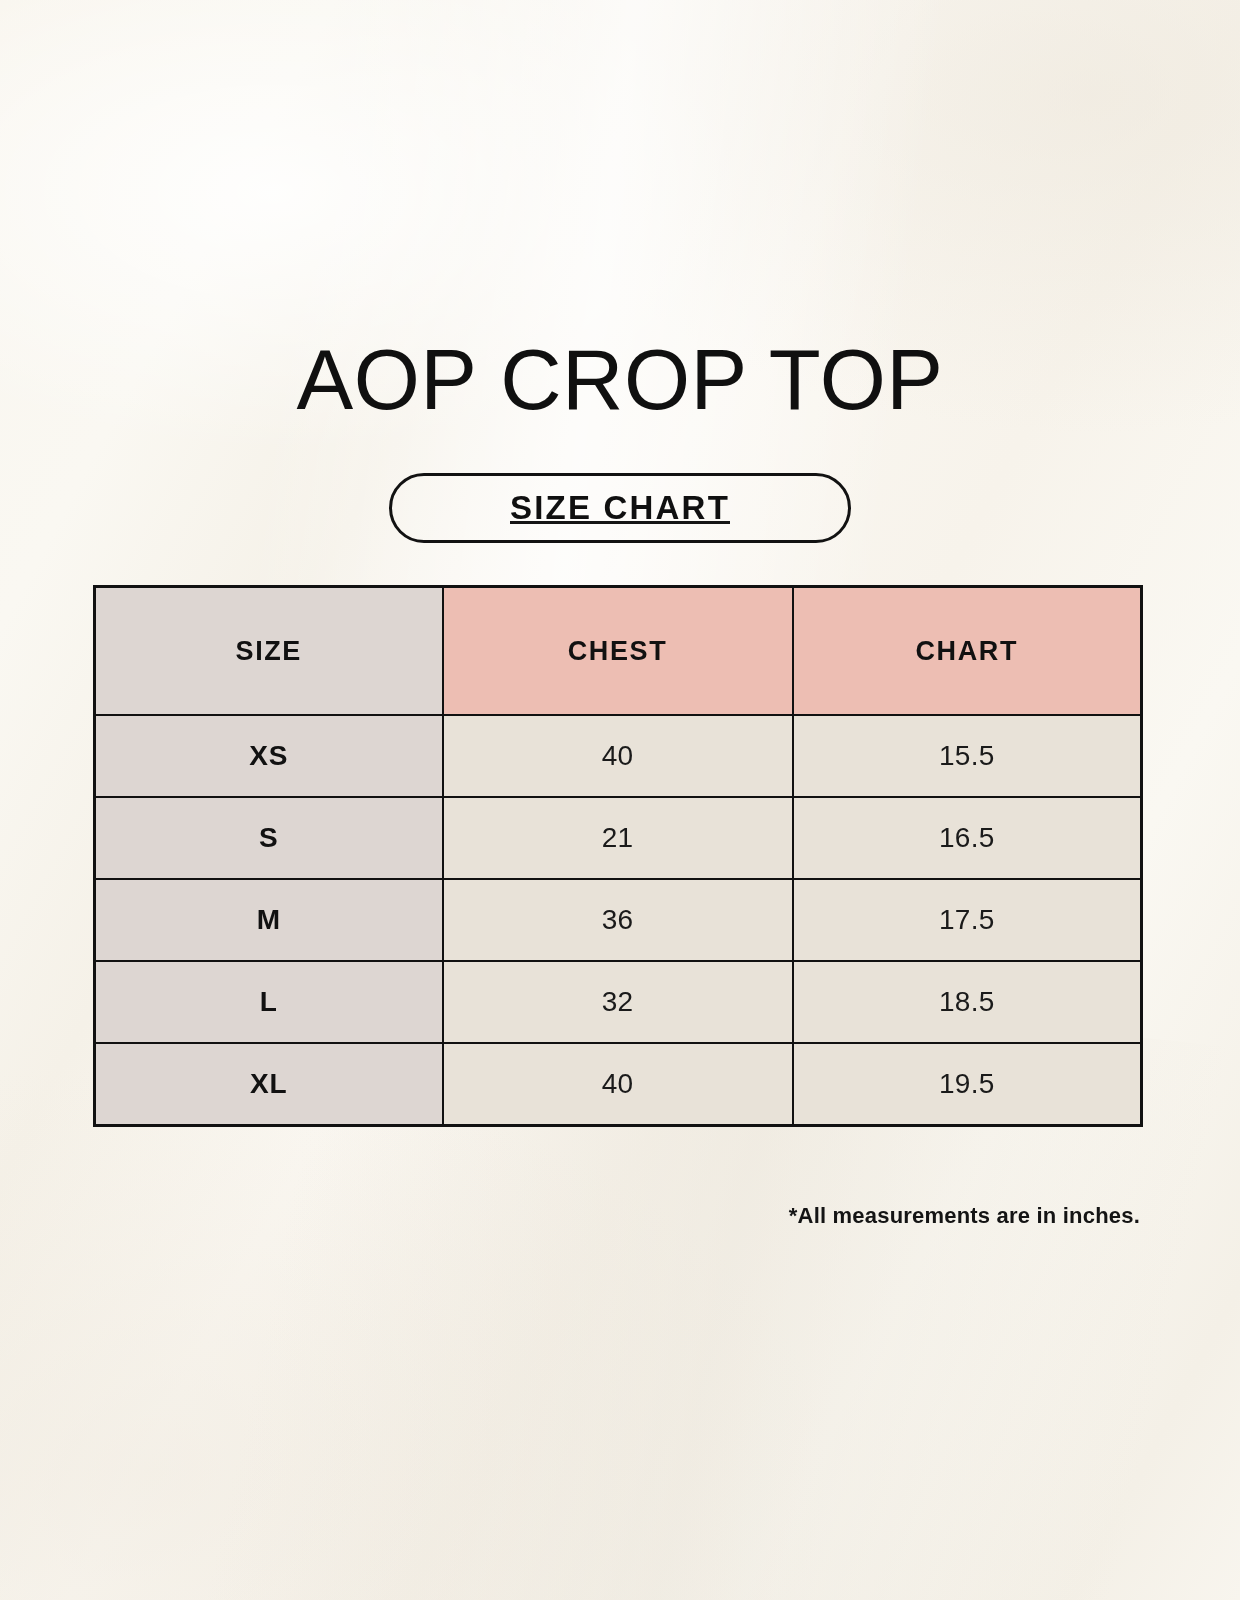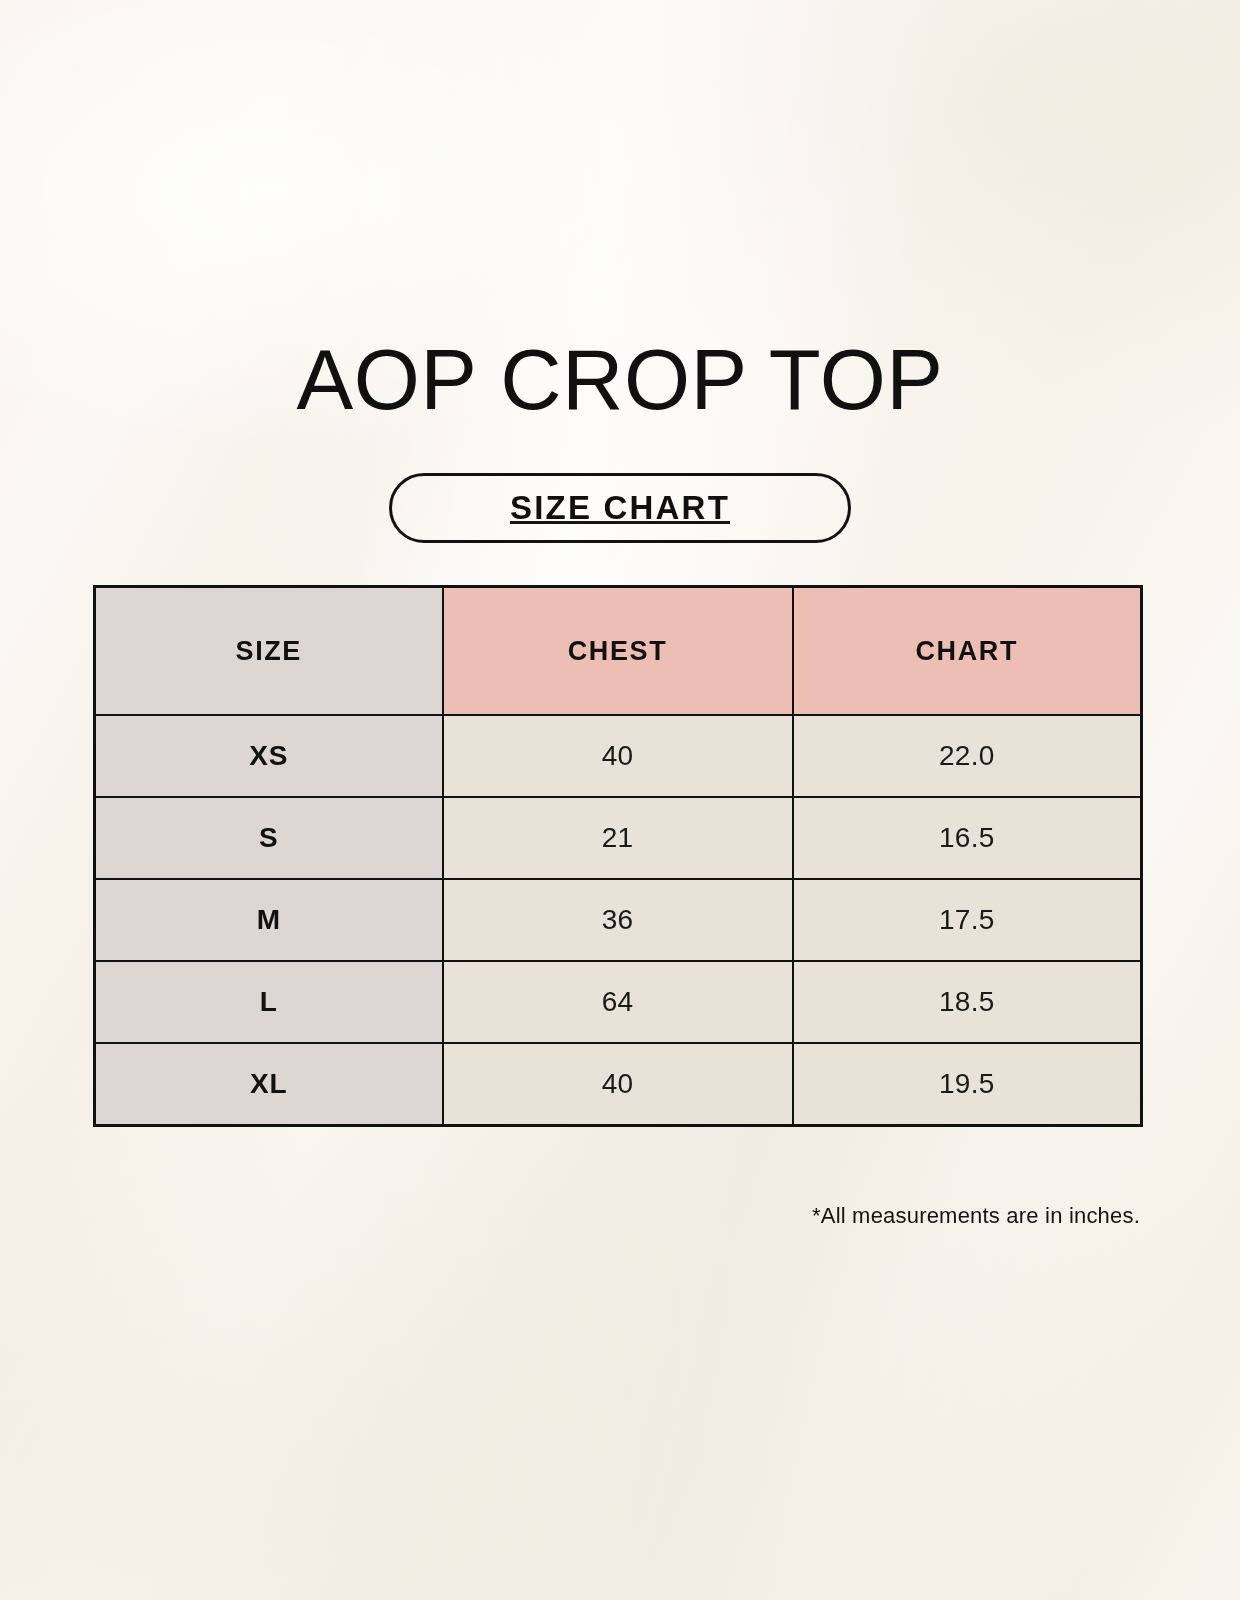--- a/index.html
+++ b/index.html
@@ -160,21 +160,21 @@
   }
 
   
   .footnote {
     position: absolute;
     left: 93px;
     top: 1203px;
     width: 1047px;
     text-align: right;
     font-size: 22px;
-    font-weight: 400;
+    font-weight: 700;
     letter-spacing: 0.2px;
     color: #141414;
   }
 </style>
 </head>
 <body>
 
 <div class="canvas">
   <div class="content">
 
@@ -195,35 +195,35 @@
           <tr>
             <th class="h-size">SIZE</th>
             <th class="h-chest">CHEST</th>
             <th class="h-length">CHART</th>
           </tr>
         </thead>
         <tbody>
           <tr>
             <td class="cell-size">XS</td>
             <td class="cell-val">40</td>
-            <td class="cell-val">22.0</td>
+            <td class="cell-val">15.5</td>
           </tr>
           <tr>
             <td class="cell-size">S</td>
             <td class="cell-val">21</td>
             <td class="cell-val">16.5</td>
           </tr>
           <tr>
             <td class="cell-size">M</td>
             <td class="cell-val">36</td>
             <td class="cell-val">17.5</td>
           </tr>
           <tr>
             <td class="cell-size">L</td>
-            <td class="cell-val">64</td>
+            <td class="cell-val">32</td>
             <td class="cell-val">18.5</td>
           </tr>
           <tr>
             <td class="cell-size">XL</td>
             <td class="cell-val">40</td>
             <td class="cell-val">19.5</td>
           </tr>
         </tbody>
       </table>
     </div>

